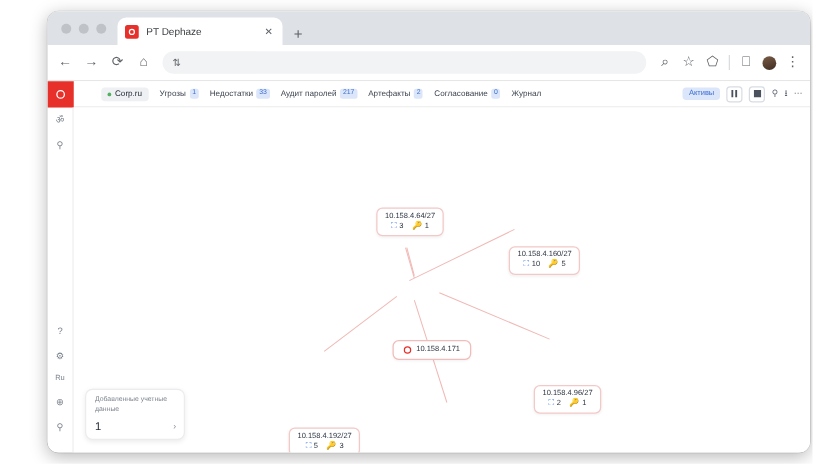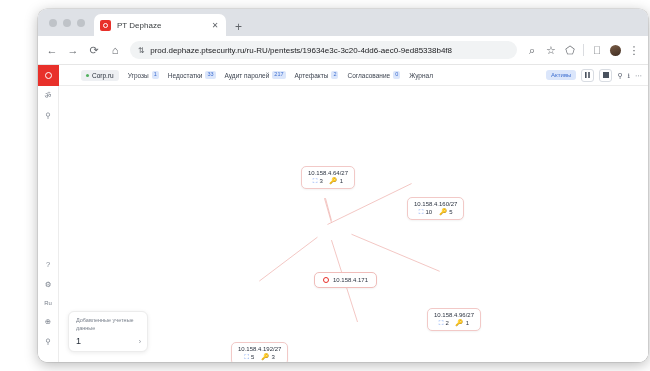--- a/index.html
+++ b/index.html
@@ -192,21 +192,20 @@
       <span class="newtab">+</span>
     </div>
 
     <div class="navbar">
       <span class="navicon">←</span>
       <span class="navicon">→</span>
       <span class="navicon">⟳</span>
       <span class="navicon">⌂</span>
       <div class="omnibox">
         <span class="omni-left">⇅</span>
-        <span class="omni-url">prod.dephaze.ptsecurity.ru/ru-RU/pentests/19634e3c-3c20-4dd6-aec0-9ed85338b4f8</span>
       </div>
       <div class="nav-right">
         <span class="navicon">⌕</span>
         <span class="navicon">☆</span>
         <span class="navicon">⬠</span>
         <span class="vdiv"></span>
         <span class="navicon">⎕</span>
         <span class="avatar-sm"></span>
         <span class="navicon">⋮</span>
       </div>

